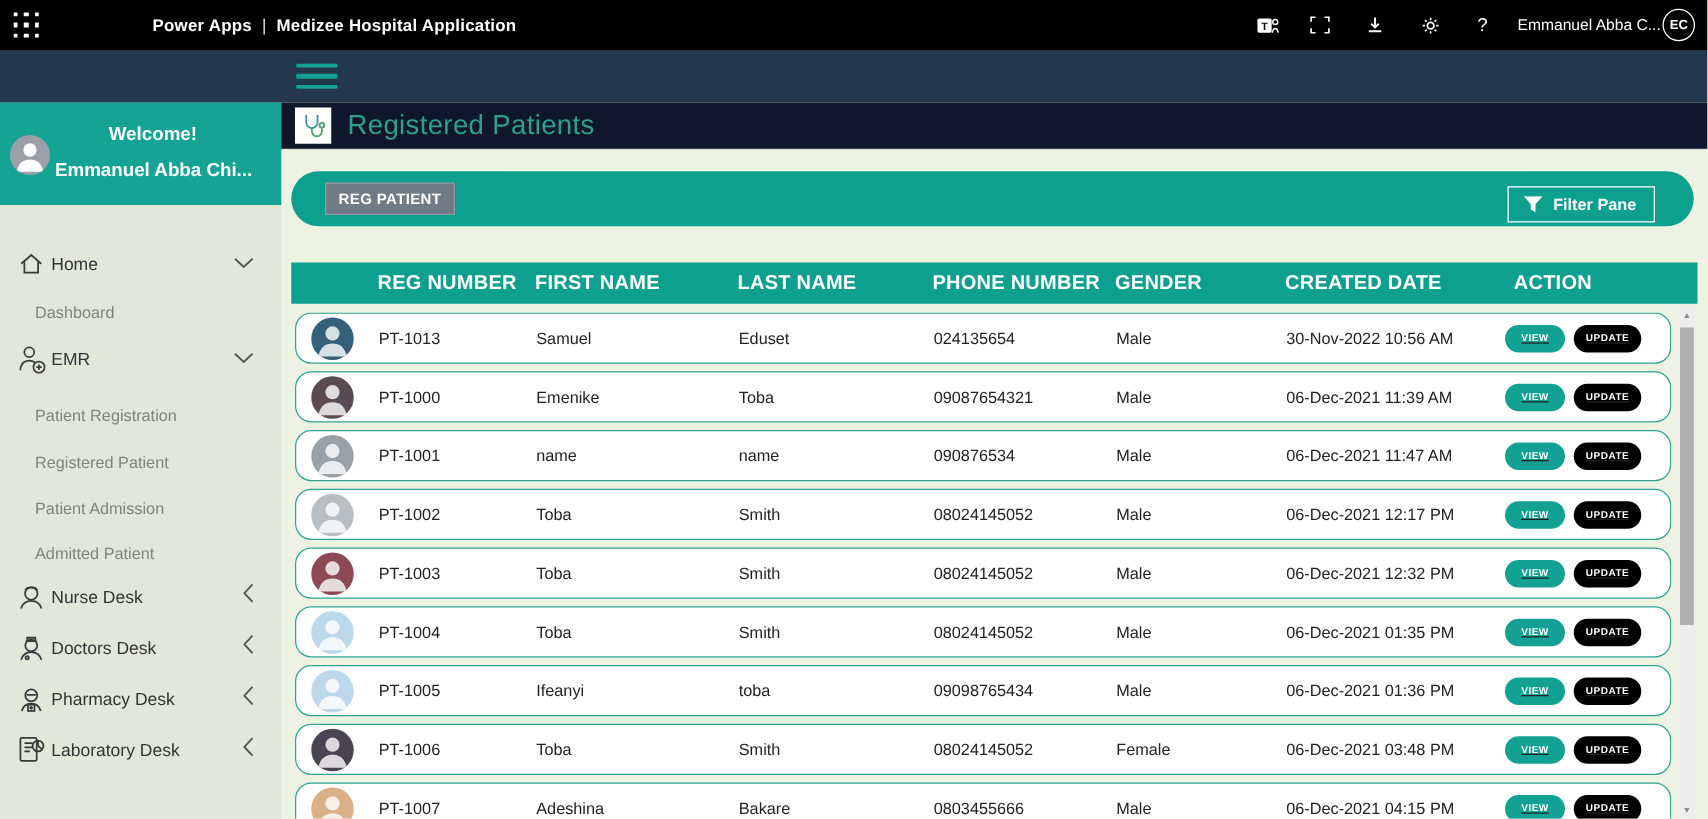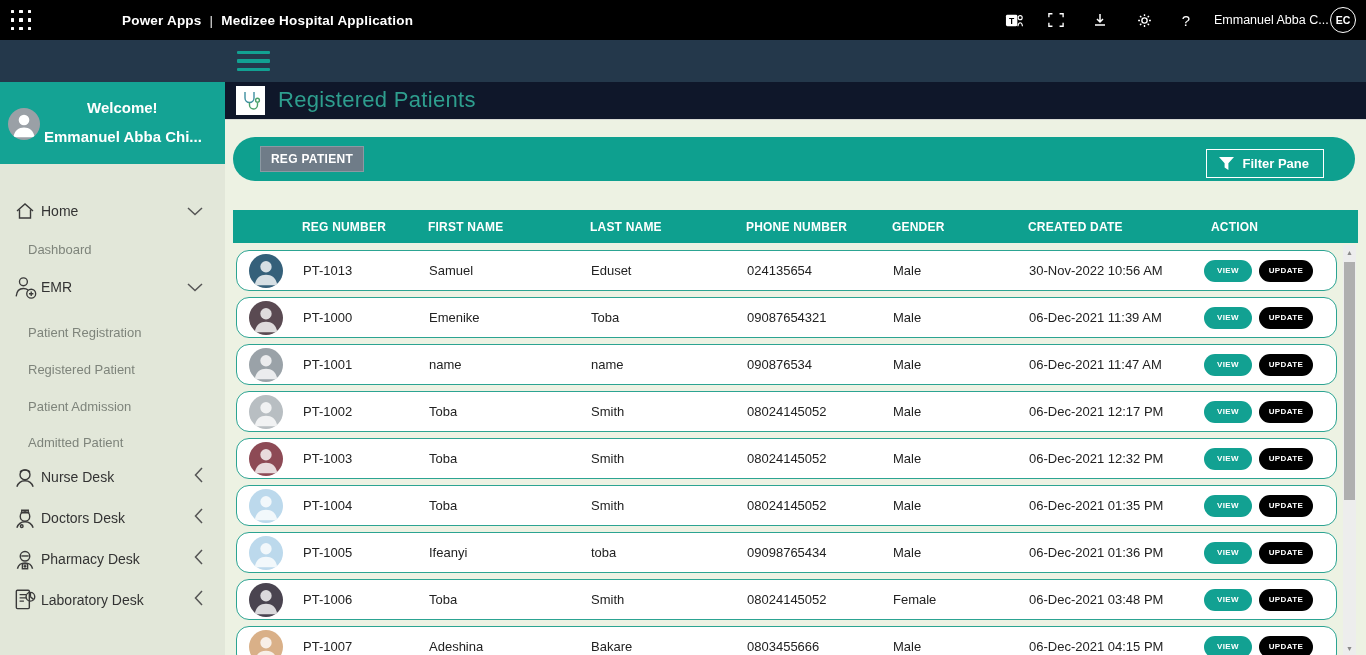--- a/index.html
+++ b/index.html
@@ -56,35 +56,35 @@
   .toolbar { position:absolute; left:233px; top:137px; width:1122px; height:44px; background:#0EA08F; border-radius:22px; }
   .reg-btn { position:absolute; left:27px; top:9px; width:104px; height:26px; background:#6F7C88;
              border:1px solid #8C99A3; color:#fff; font-size:12px; font-weight:bold; letter-spacing:.3px; cursor:pointer;
              font-family:"Liberation Sans", sans-serif; }
   .filter-btn { position:absolute; right:31px; top:12px; height:29px; padding:0 14px 0 12px; background:transparent;
                 border:1.6px solid #fff; display:flex; align-items:center; gap:9px; color:#fff;
                 font-size:13px; font-weight:bold; cursor:pointer; font-family:"Liberation Sans", sans-serif; }
 
   .grid-cols { display:grid; grid-template-columns:64px 124px 160px 160px 140px 140px 172px 1fr; align-items:center; }
   .table-header { position:absolute; left:233px; top:210px; width:1125px; height:33px; background:#0EA08F;
-                  color:#fff; font-size:12px; font-weight:bold; letter-spacing:.2px; padding-left:3px; }
+                  color:#fff; font-size:16px; font-weight:bold; letter-spacing:.2px; padding-left:3px; }
   .col-reg    { padding-left:2px; }
   .col-first  { padding-left:4px; }
   .col-last   { padding-left:6px; }
   .col-phone  { padding-left:2px; }
   .col-gender { padding-left:8px; }
   .col-date   { padding-left:4px; }
   .col-action { padding-left:15px; }
 
   .rows { position:absolute; left:236px; top:250px; width:1101px; height:405px; overflow:hidden;
           display:flex; flex-direction:column; gap:6px; }
   .prow { flex:0 0 41px; width:1101px; background:#fff; border:1px solid #2CA492; border-radius:13px;
           font-size:13px; color:#222; }
   .prow .pavatar { width:34px; height:34px; border-radius:50%; margin-left:12px; overflow:hidden; background:#888; }
-  .prow .action-cell { padding-left:7px; display:flex; align-items:center; gap:7px; }
+  .prow .action-cell { padding-left:7px; display:flex; align-items:center; gap:7px;text-decoration:underline; }
   .pill { height:22px; border:none; border-radius:11px; color:#fff; font-size:8px; font-weight:bold;
           letter-spacing:.4px; cursor:pointer; font-family:"Liberation Sans", sans-serif; }
   .pill-view { width:48px; background:#12A192; }
   .pill-update { width:54px; background:#000000; }
 
   
   .scrollbar { position:absolute; left:1343px; top:245px; width:13px; height:410px; background:#EDEDED; z-index:25; }
   .sb-arrow { position:absolute; left:0; width:13px; height:14px; display:flex; align-items:center; justify-content:center;
               font-size:7px; color:#8A8A8A; cursor:pointer; }
   .sb-up { top:0; } .sb-down { bottom:0; }

